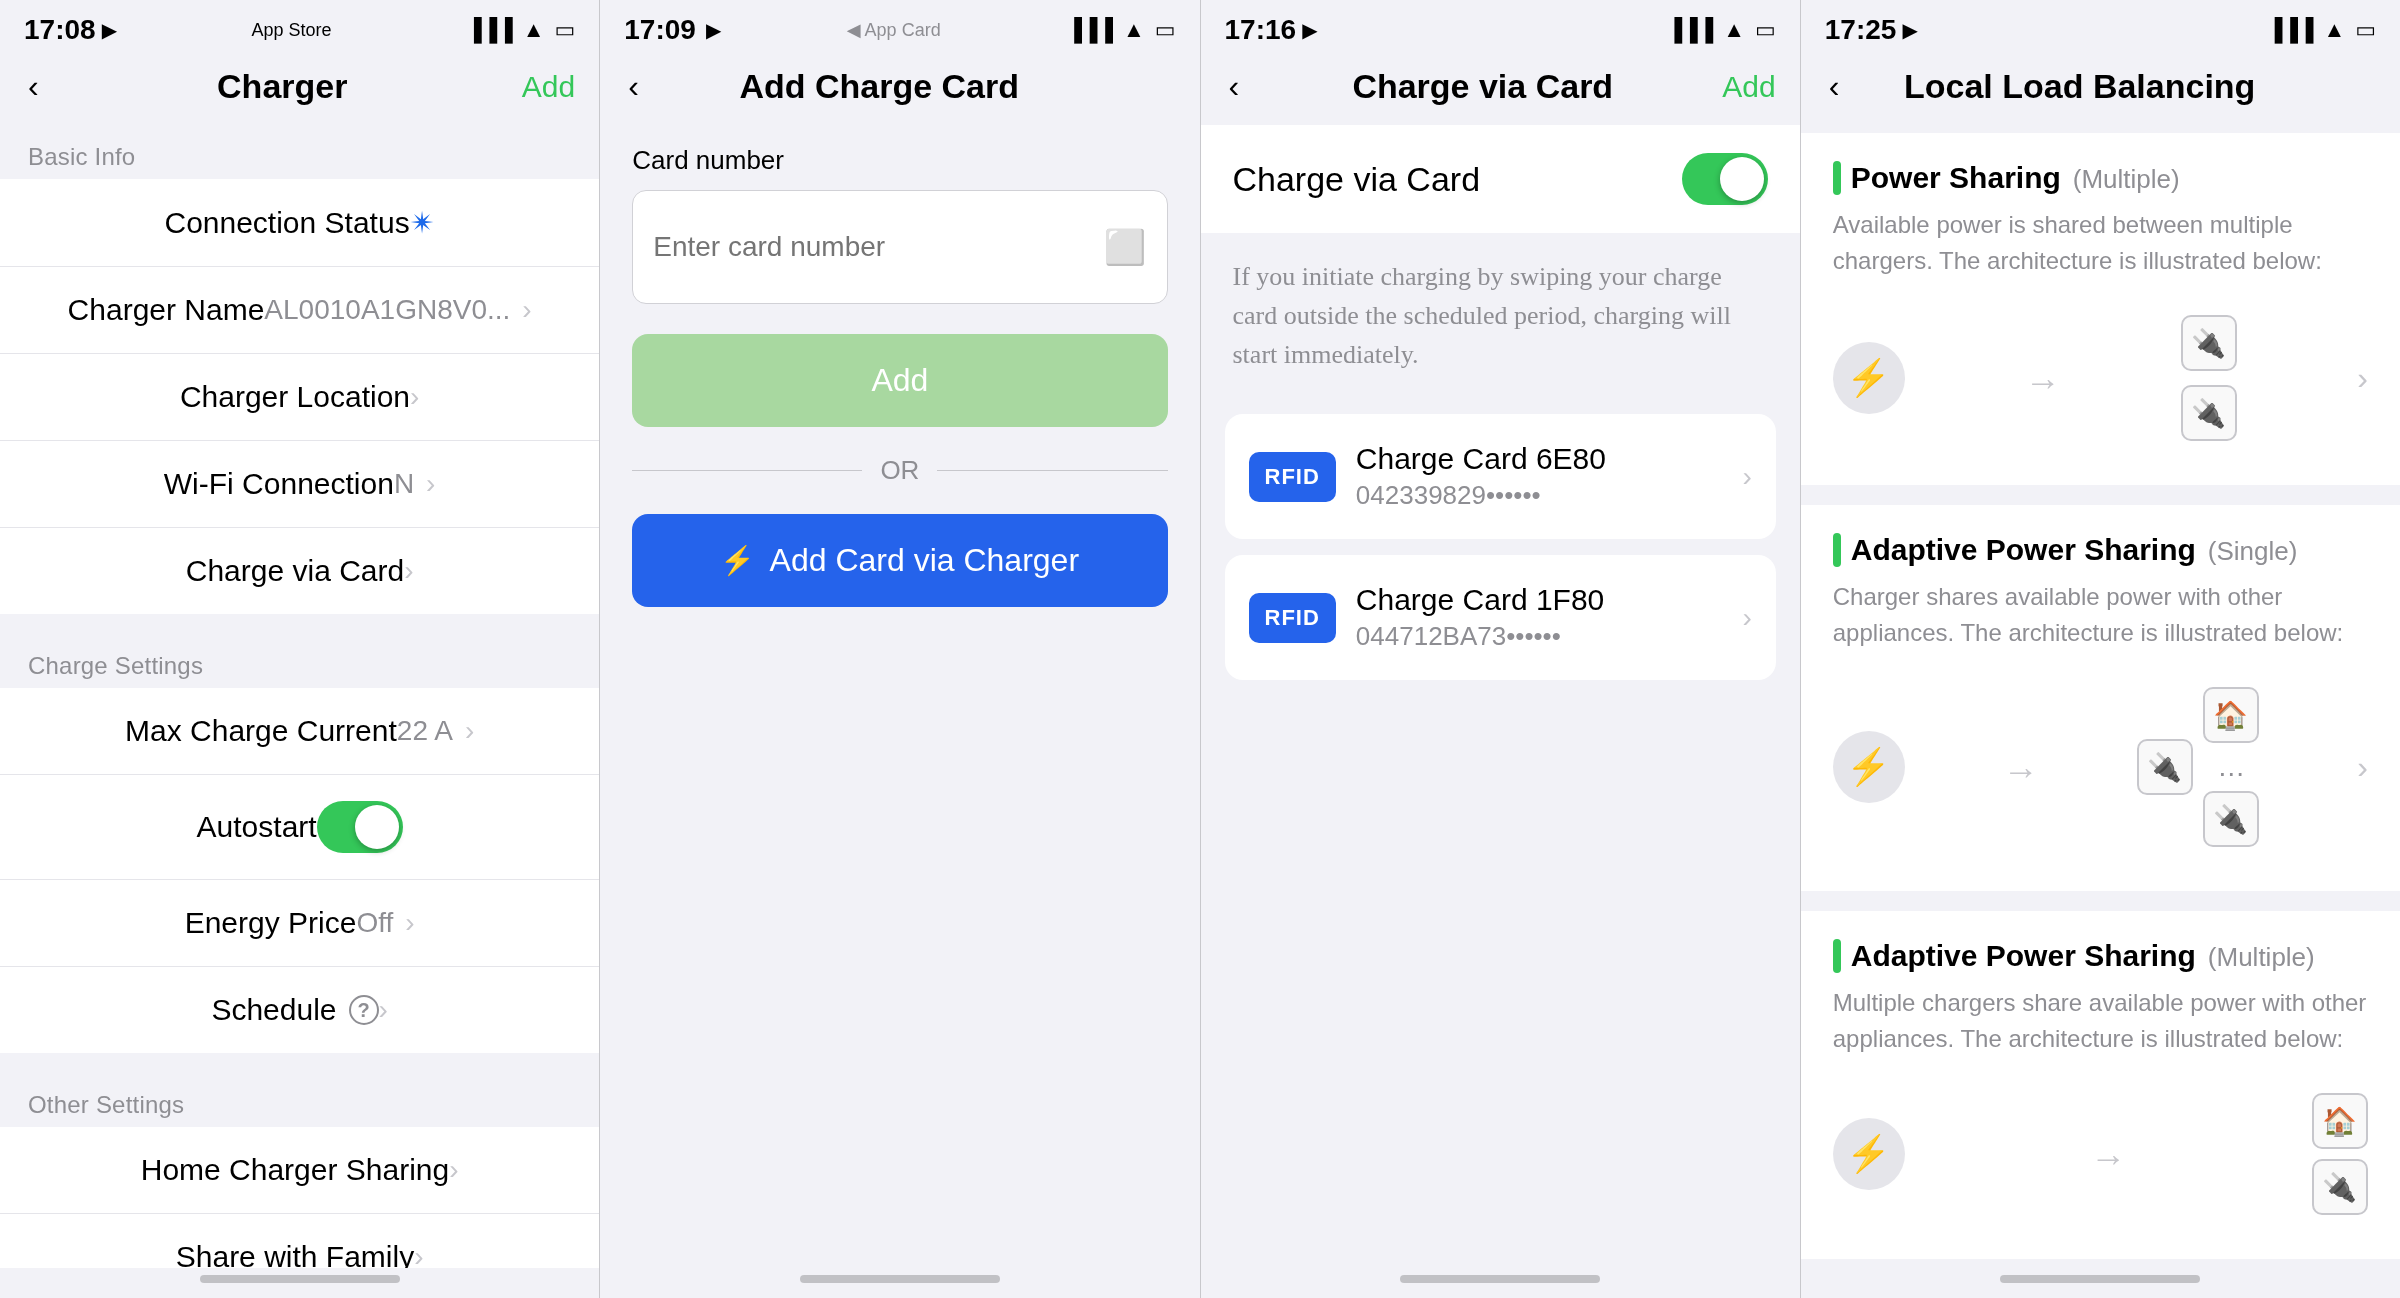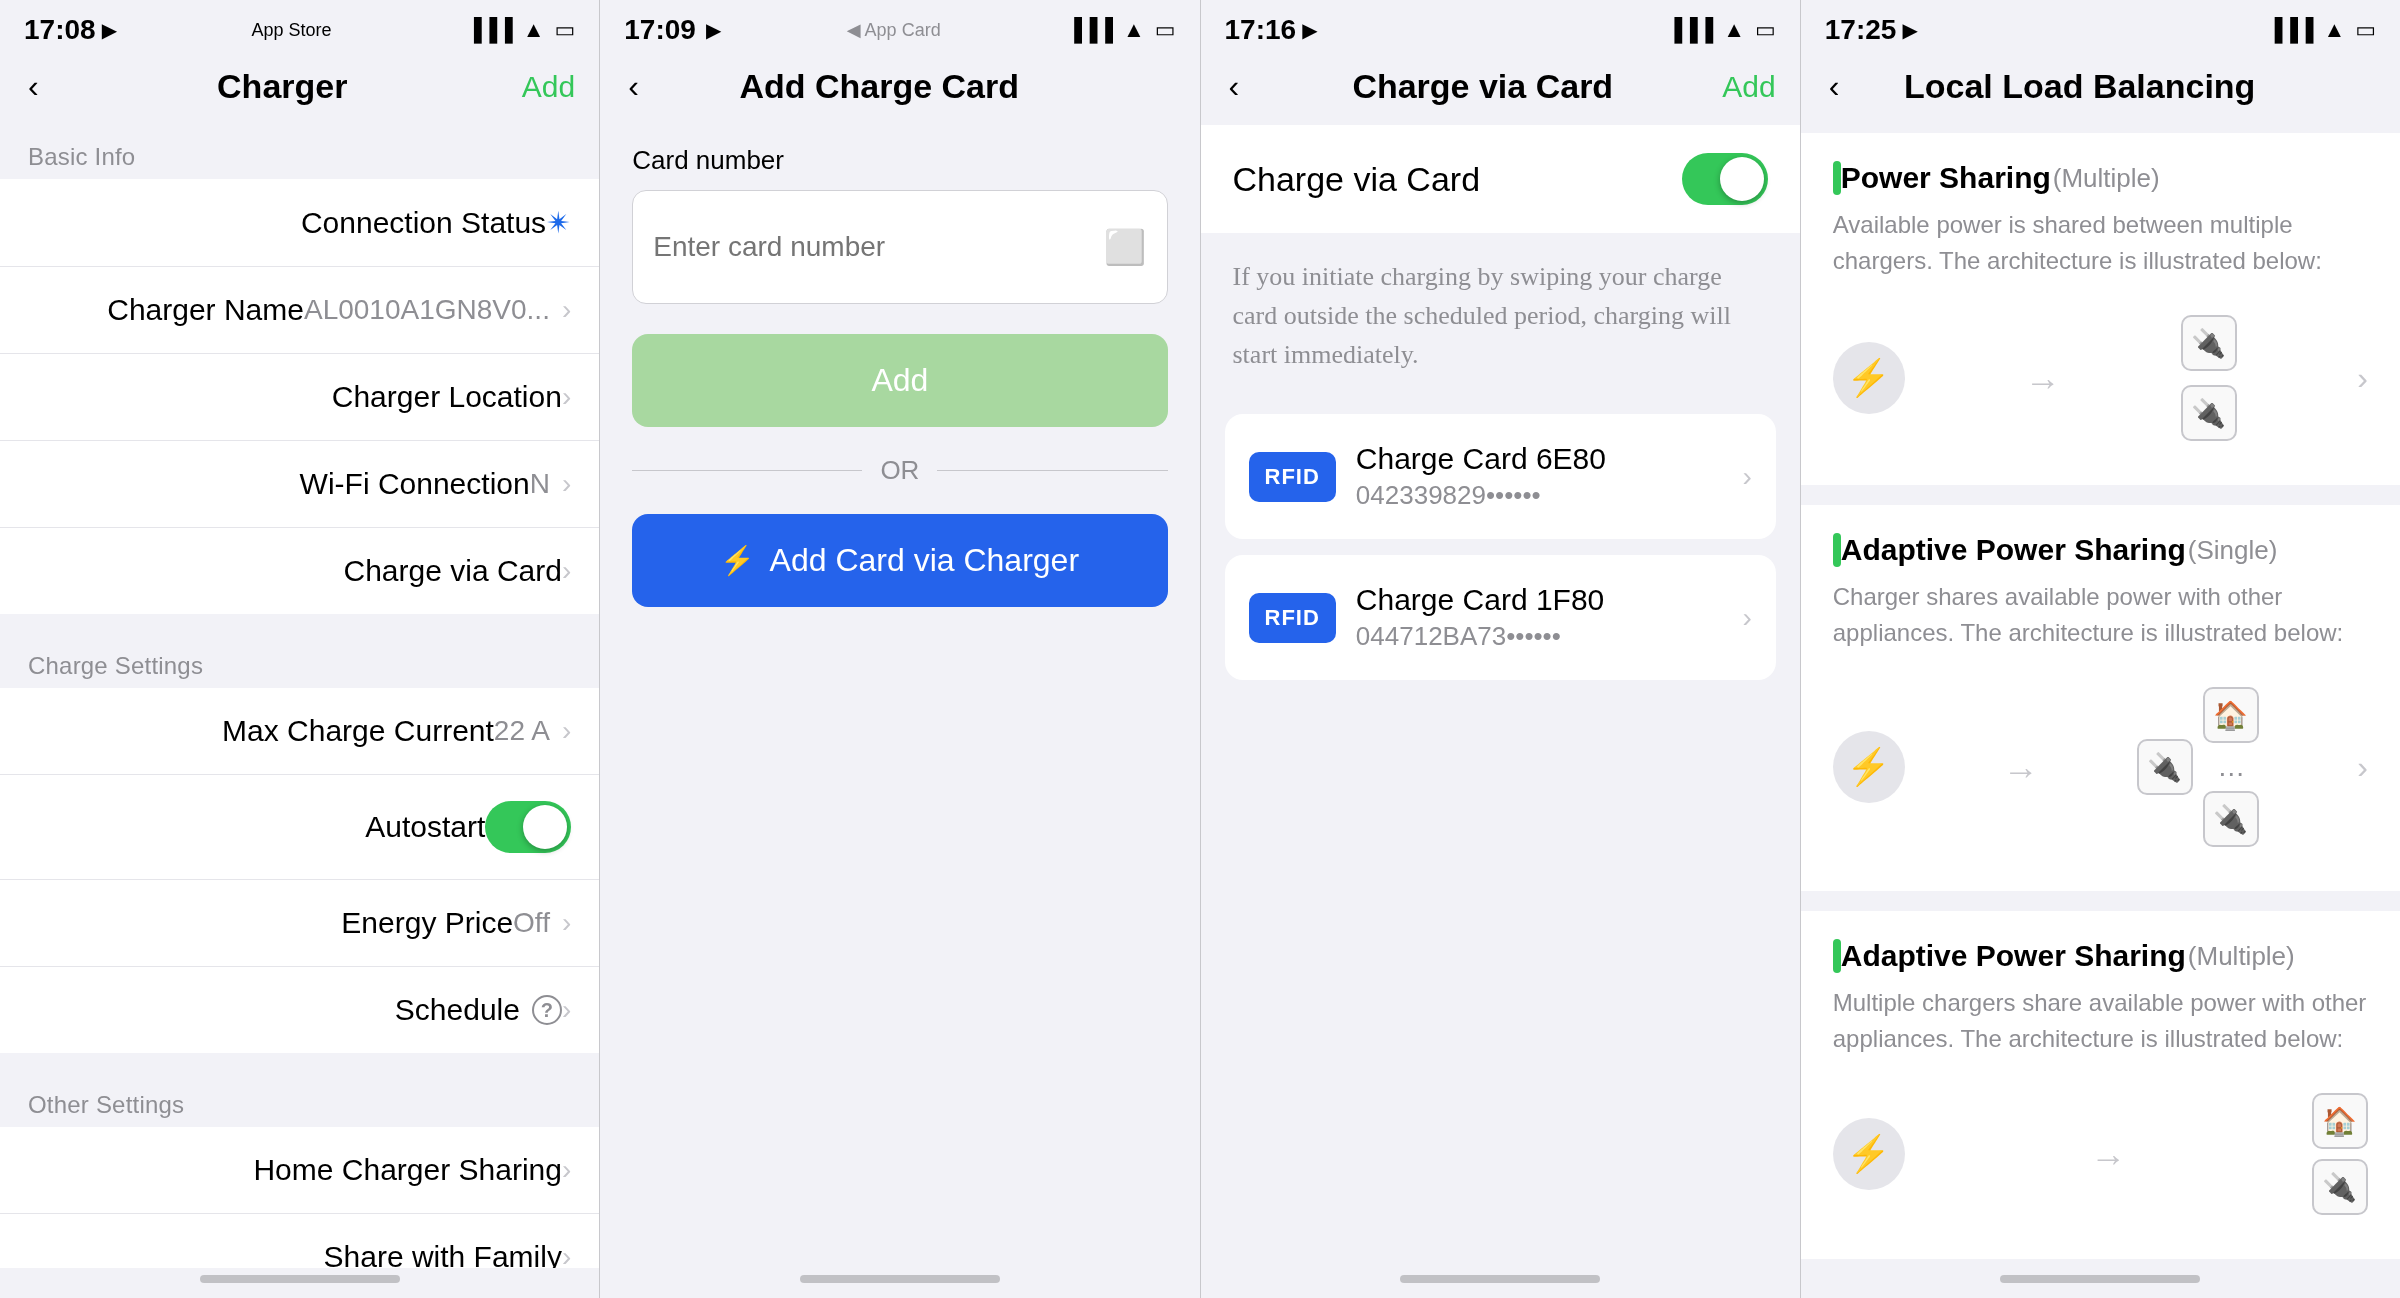--- a/index.html
+++ b/index.html
@@ -83,21 +83,21 @@
     }
 
     
     .list-group {
       background: #fff;
       margin: 0 0 20px 0;
     }
     .list-row {
       display: flex;
       align-items: center;
-      justify-content: flex-end;
+      justify-content: center;
       padding: 26px 28px;
       border-bottom: 1px solid #e5e5ea;
       background: #fff;
       cursor: pointer;
     }
     .list-row:last-child { border-bottom: none; }
     .list-row-label {
       font-size: 30px;
       color: #000;
       font-weight: 400;
@@ -262,21 +262,22 @@
       padding: 8px 0;
     }
     .llb-section {
       background: #fff;
       margin: 0 0 20px 0;
       border-radius: 0;
       padding: 28px 32px;
     }
     .llb-section-header {
       display: flex;
-      align-items: center;
+      align-items: flex-end;
+      gap: 10px;
       margin-bottom: 12px;
     }
     .llb-indicator {
       width: 8px;
       height: 34px;
       background: #34c759;
       border-radius: 4px;
     }
     .llb-title {
       font-size: 30px;

